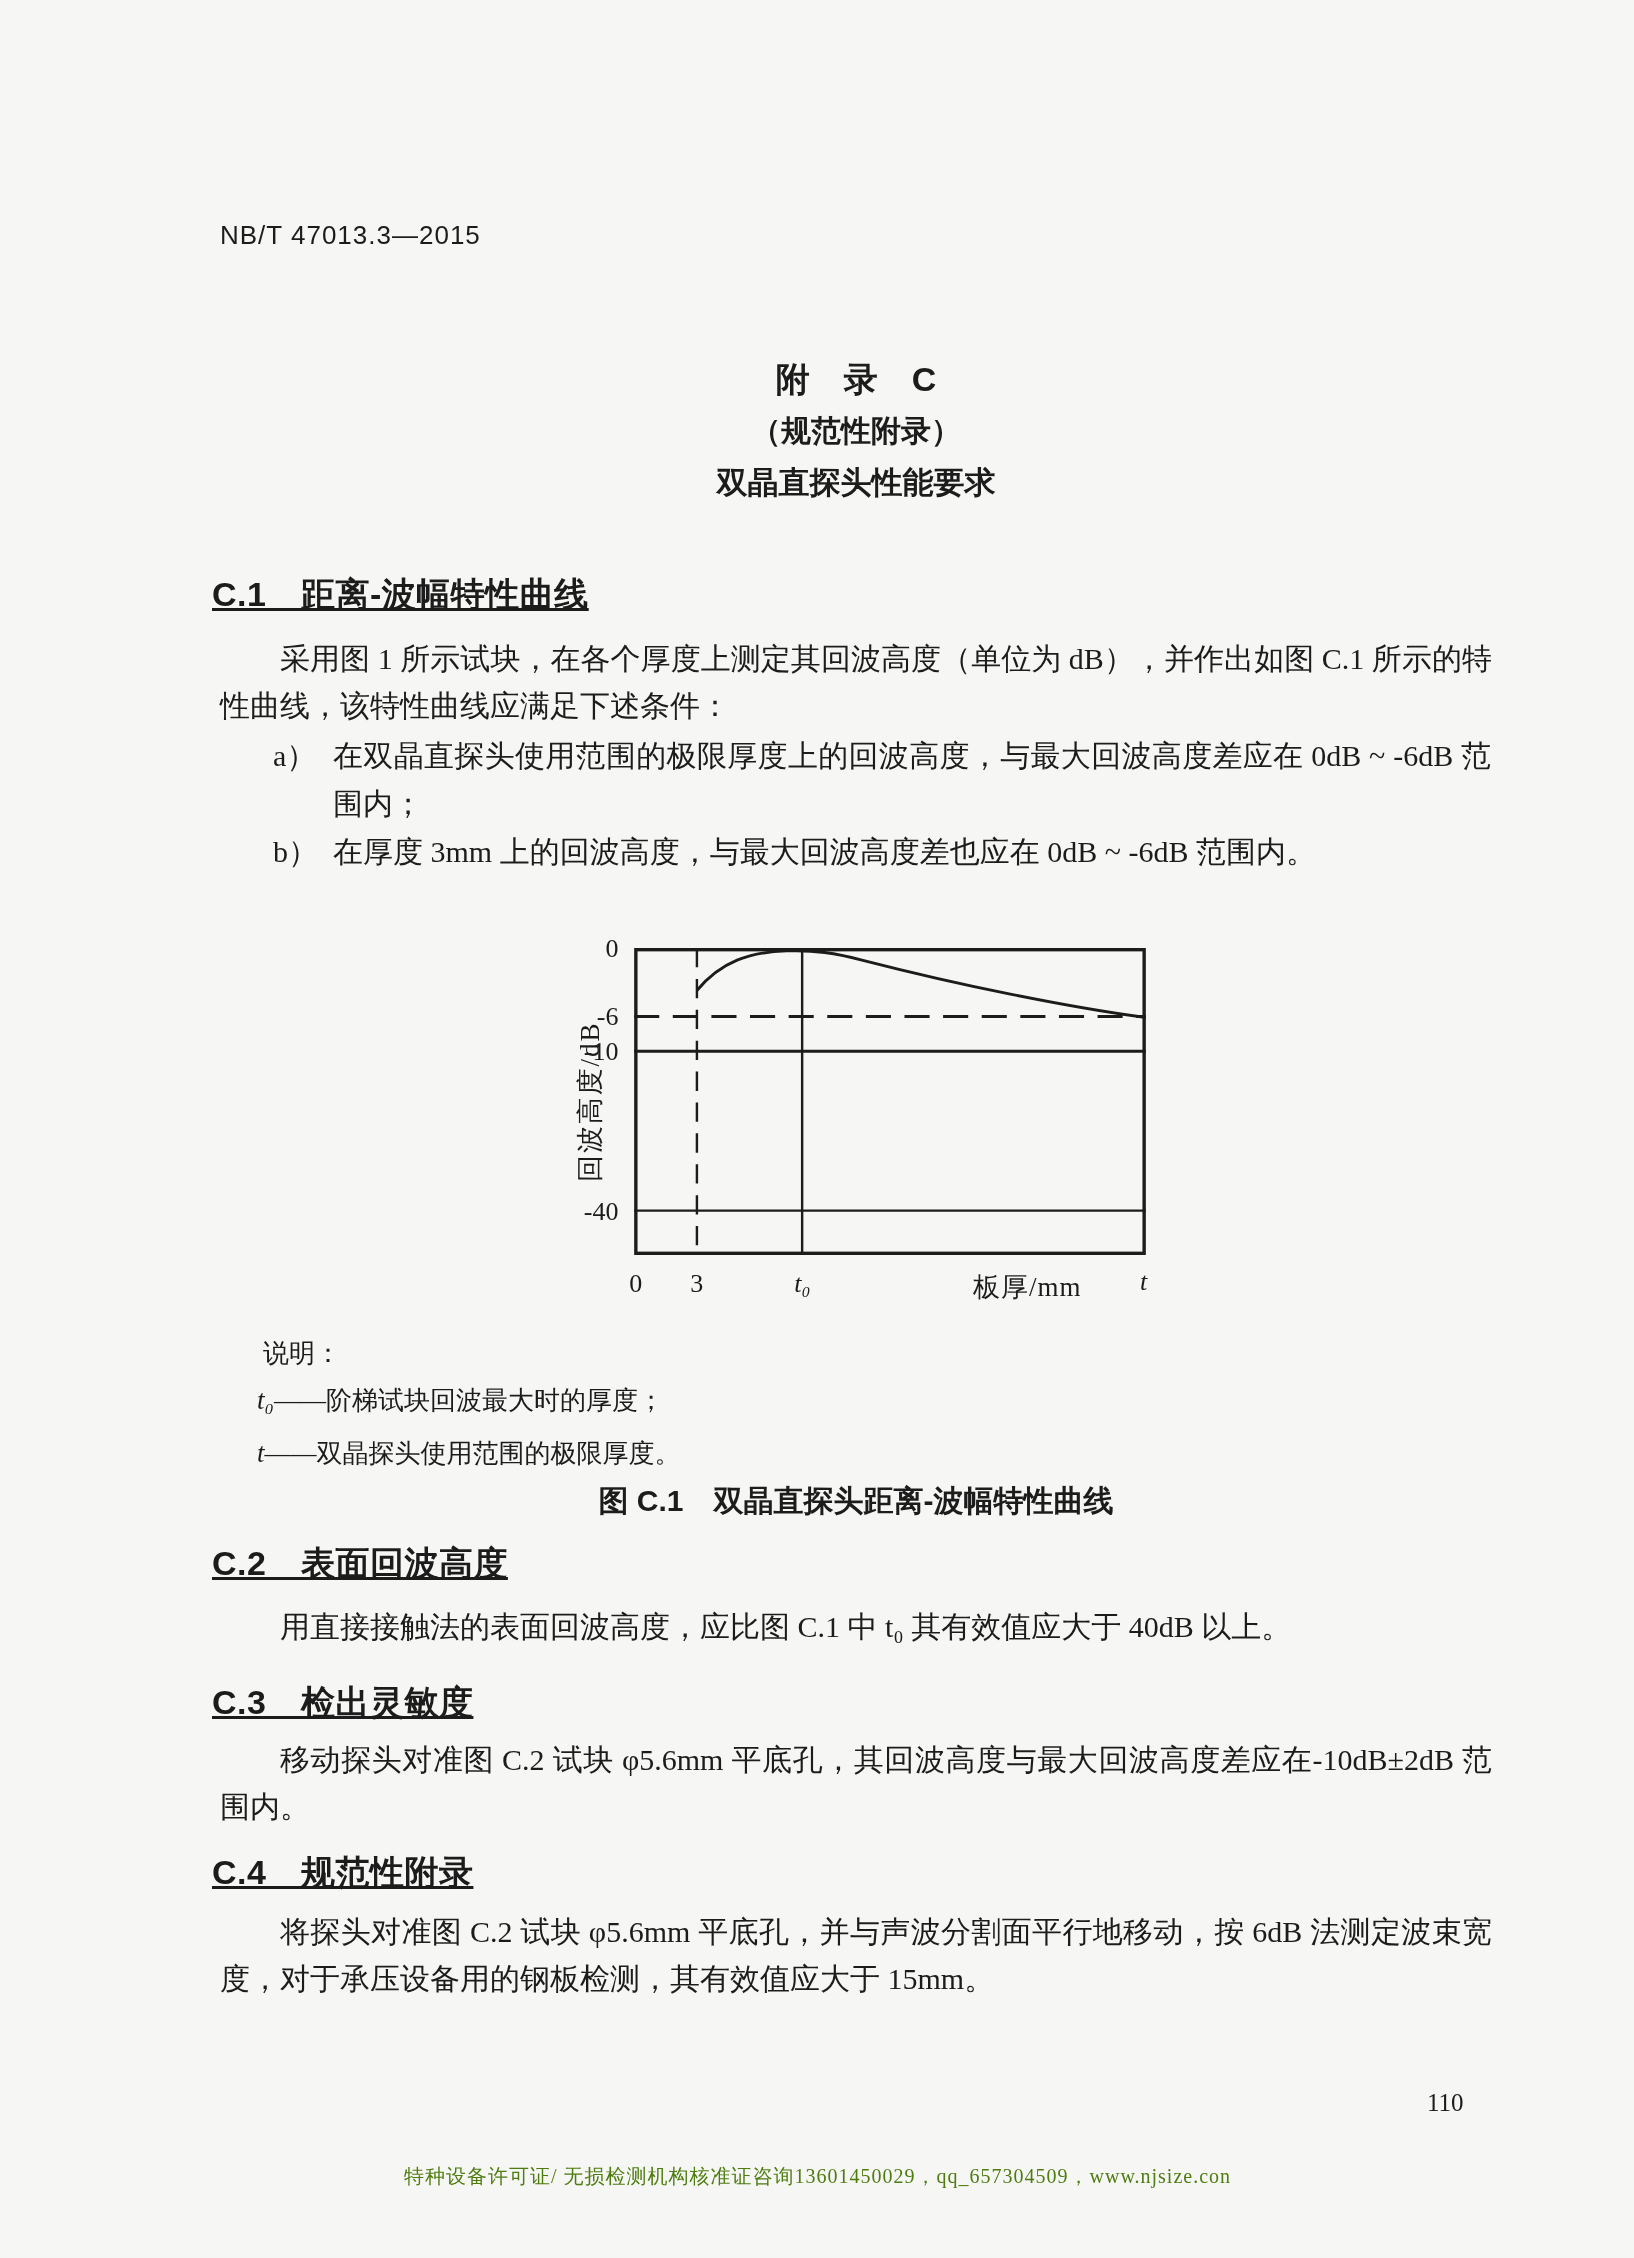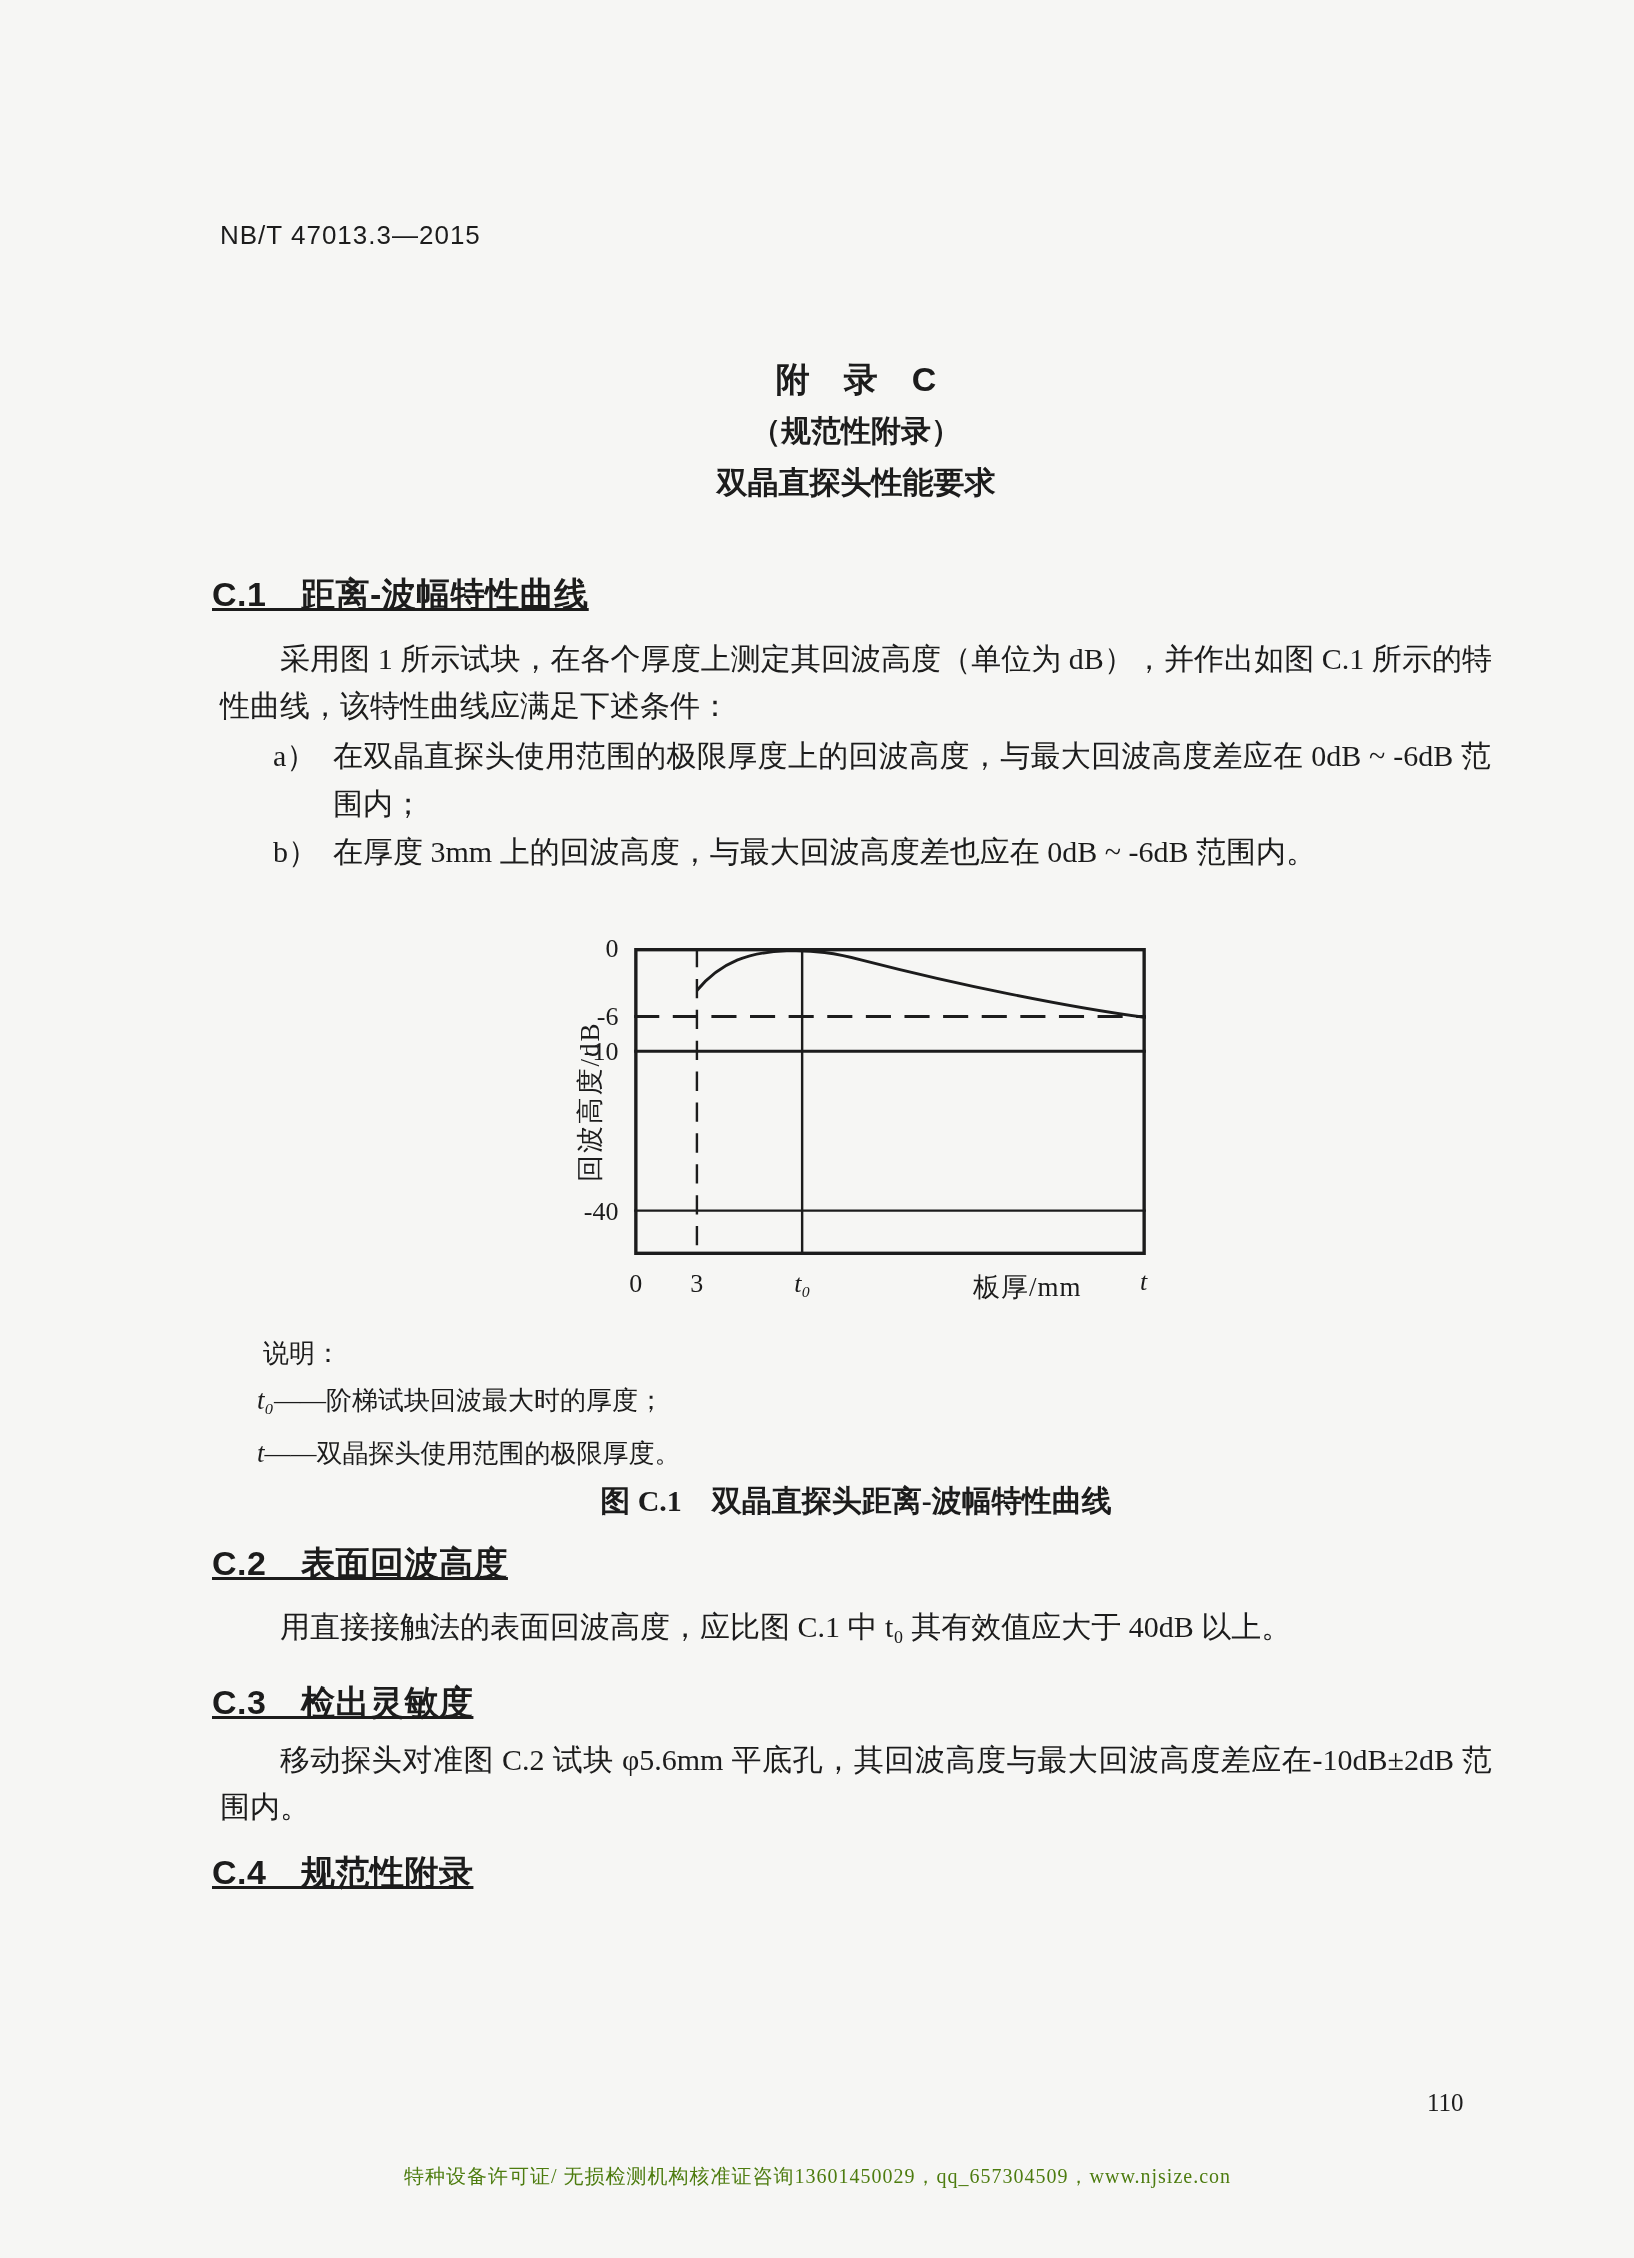--- a/index.html
+++ b/index.html
@@ -73,21 +73,21 @@
   .xaxis-title{
     position:absolute;font-size:27px;letter-spacing:1px;
   }
 
   .legend-title{left:263px;top:1336px;font-size:26px;}
   .legend-item{left:257px;font-size:26px;}
   .legend-item .sym{font-style:italic;font-size:27px;}
   .fig-caption{
     left:220px;top:1481px;width:1272px;text-align:center;
     font-size:30px;font-weight:bold;
-    font-family:Liberation Serif, serif;
+    font-family:Liberation Sans, sans-serif;
   }
 
   .page-number{left:1427px;top:2089px;font-size:25px;}
   .doc-footer{
     left:0;top:2163px;width:1635px;text-align:center;
     font-size:20px;letter-spacing:1px;color:#4d7c0f;
   }
 </style>
 </head>
 <body>
@@ -156,19 +156,20 @@
 
   <div class="abs fig-caption">图 C.1　双晶直探头距离-波幅特性曲线</div>
 
   <div class="abs sec-heading" style="top:1541px;">C.2　表面回波高度</div>
   <div class="abs para" style="top:1603px;">用直接接触法的表面回波高度，应比图 C.1 中 t₀ 其有效值应大于 40dB 以上。</div>
 
   <div class="abs sec-heading" style="top:1680px;">C.3　检出灵敏度</div>
   <div class="abs para" style="top:1736px;">移动探头对准图 C.2 试块 φ5.6mm 平底孔，其回波高度与最大回波高度差应在-10dB±2dB 范围内。</div>
 
   <div class="abs sec-heading" style="top:1850px;">C.4　规范性附录</div>
+  <div class="abs para" style="top:1908px;">将探头对准图 C.2 试块 φ5.6mm 平底孔，并与声波分割面平行地移动，按 6dB 法测定波束宽度，对于承压设备用的钢板检测，其有效值应大于 15mm。</div>
 
   <div class="abs page-number">110</div>
 
   <div class="abs doc-footer">特种设备许可证/ 无损检测机构核准证咨询13601450029，qq_657304509，www.njsize.con</div>
 
 </div>
 
 
 </body></html>

